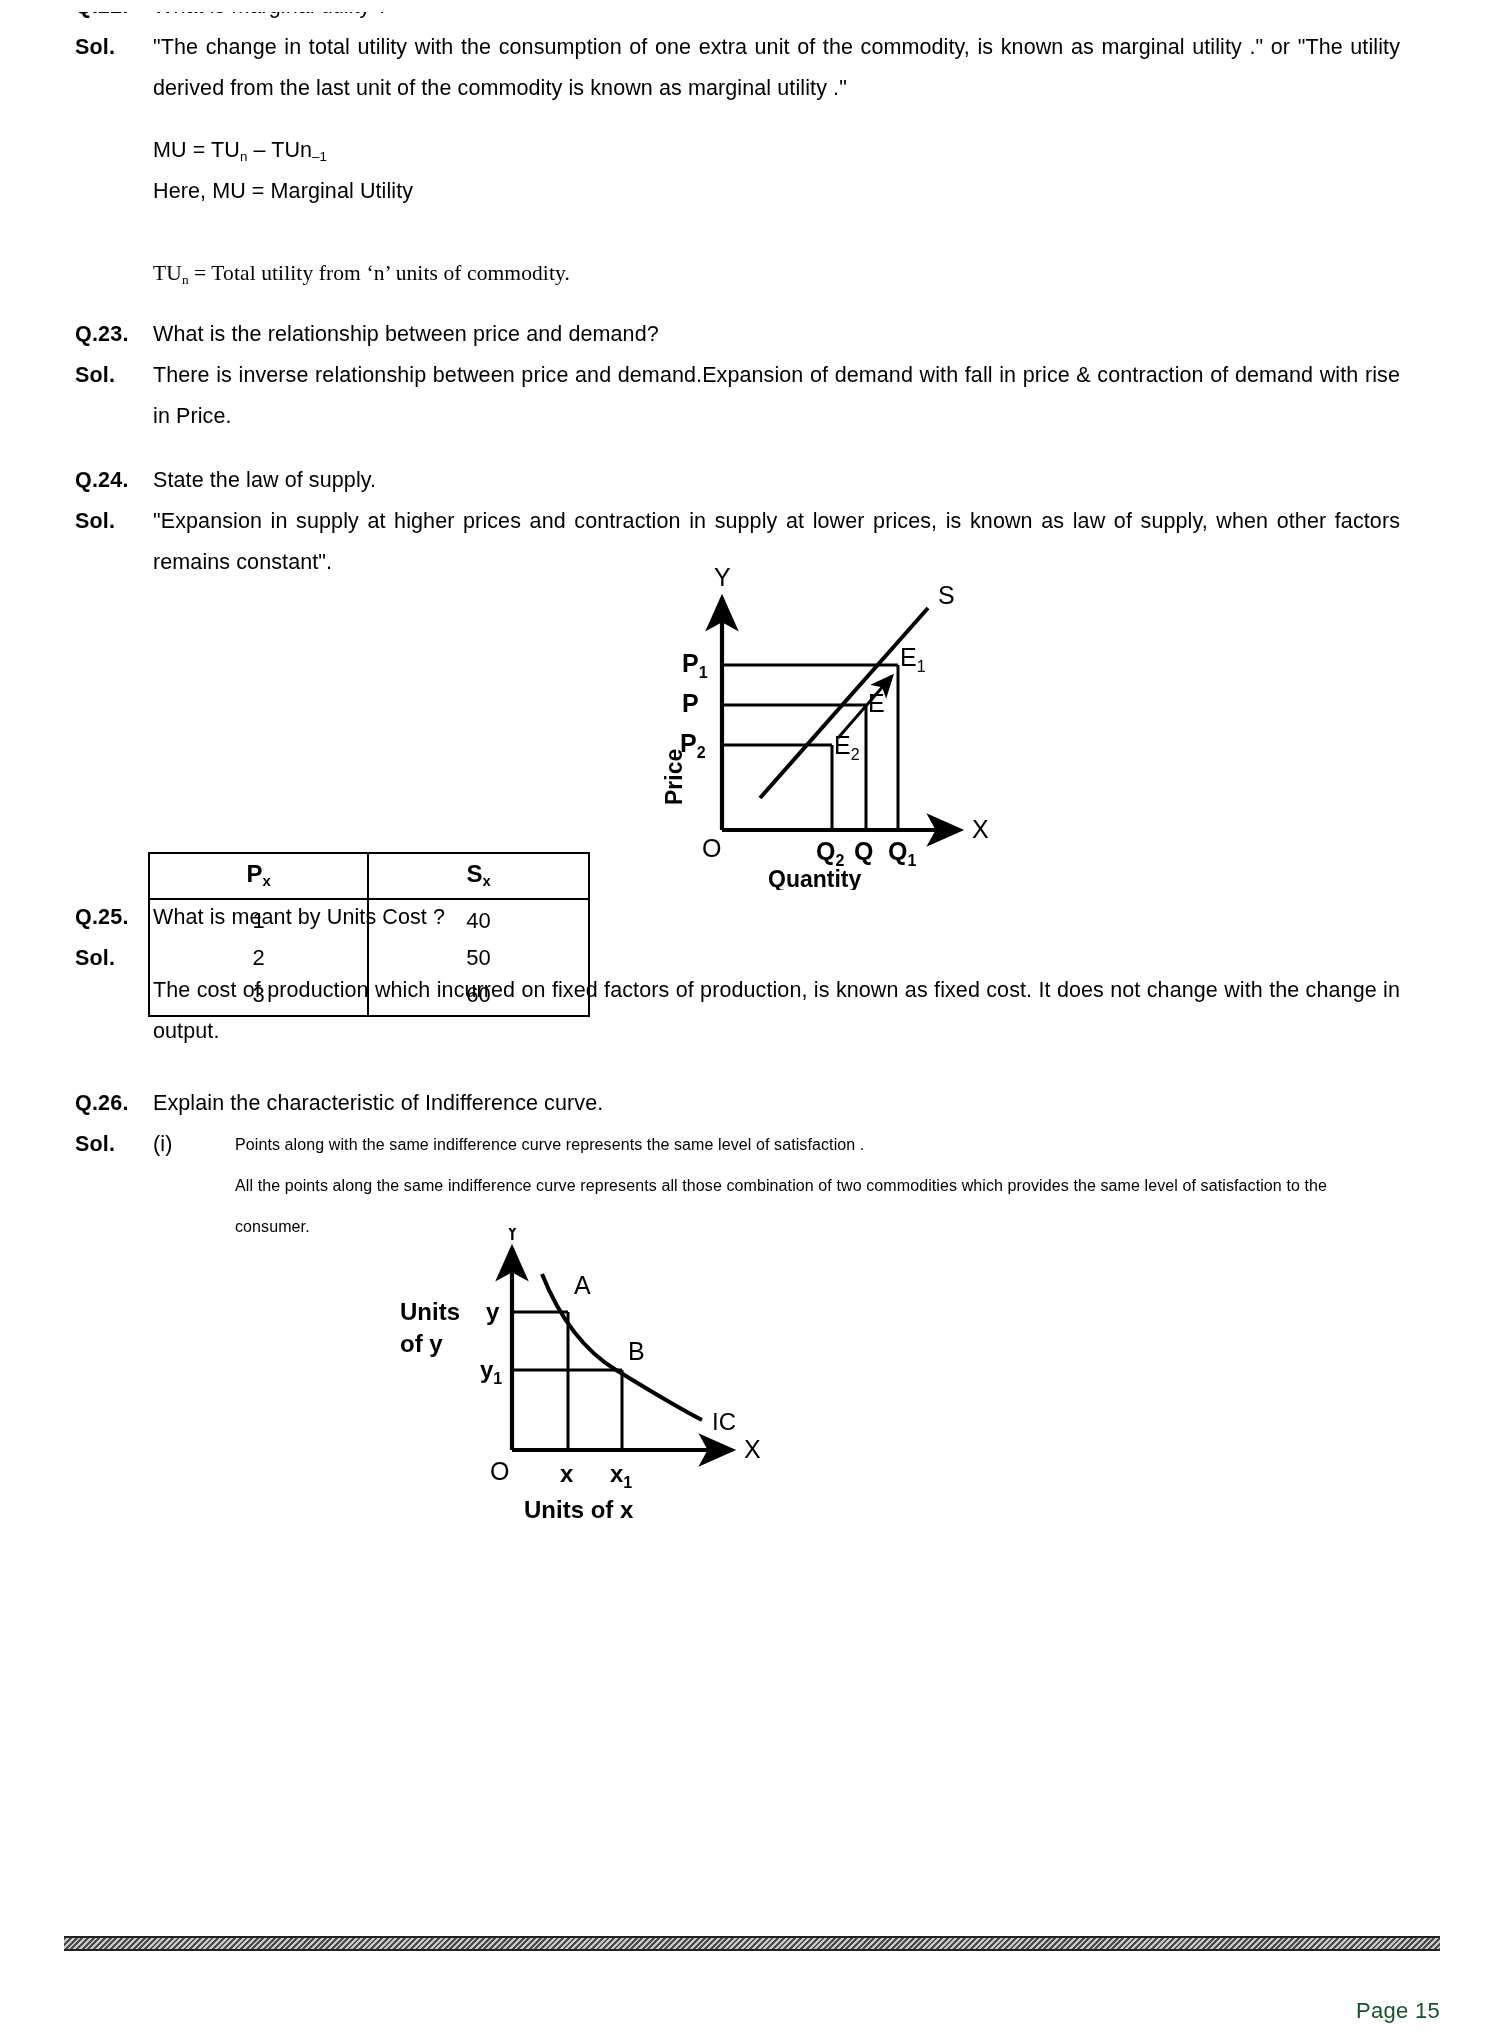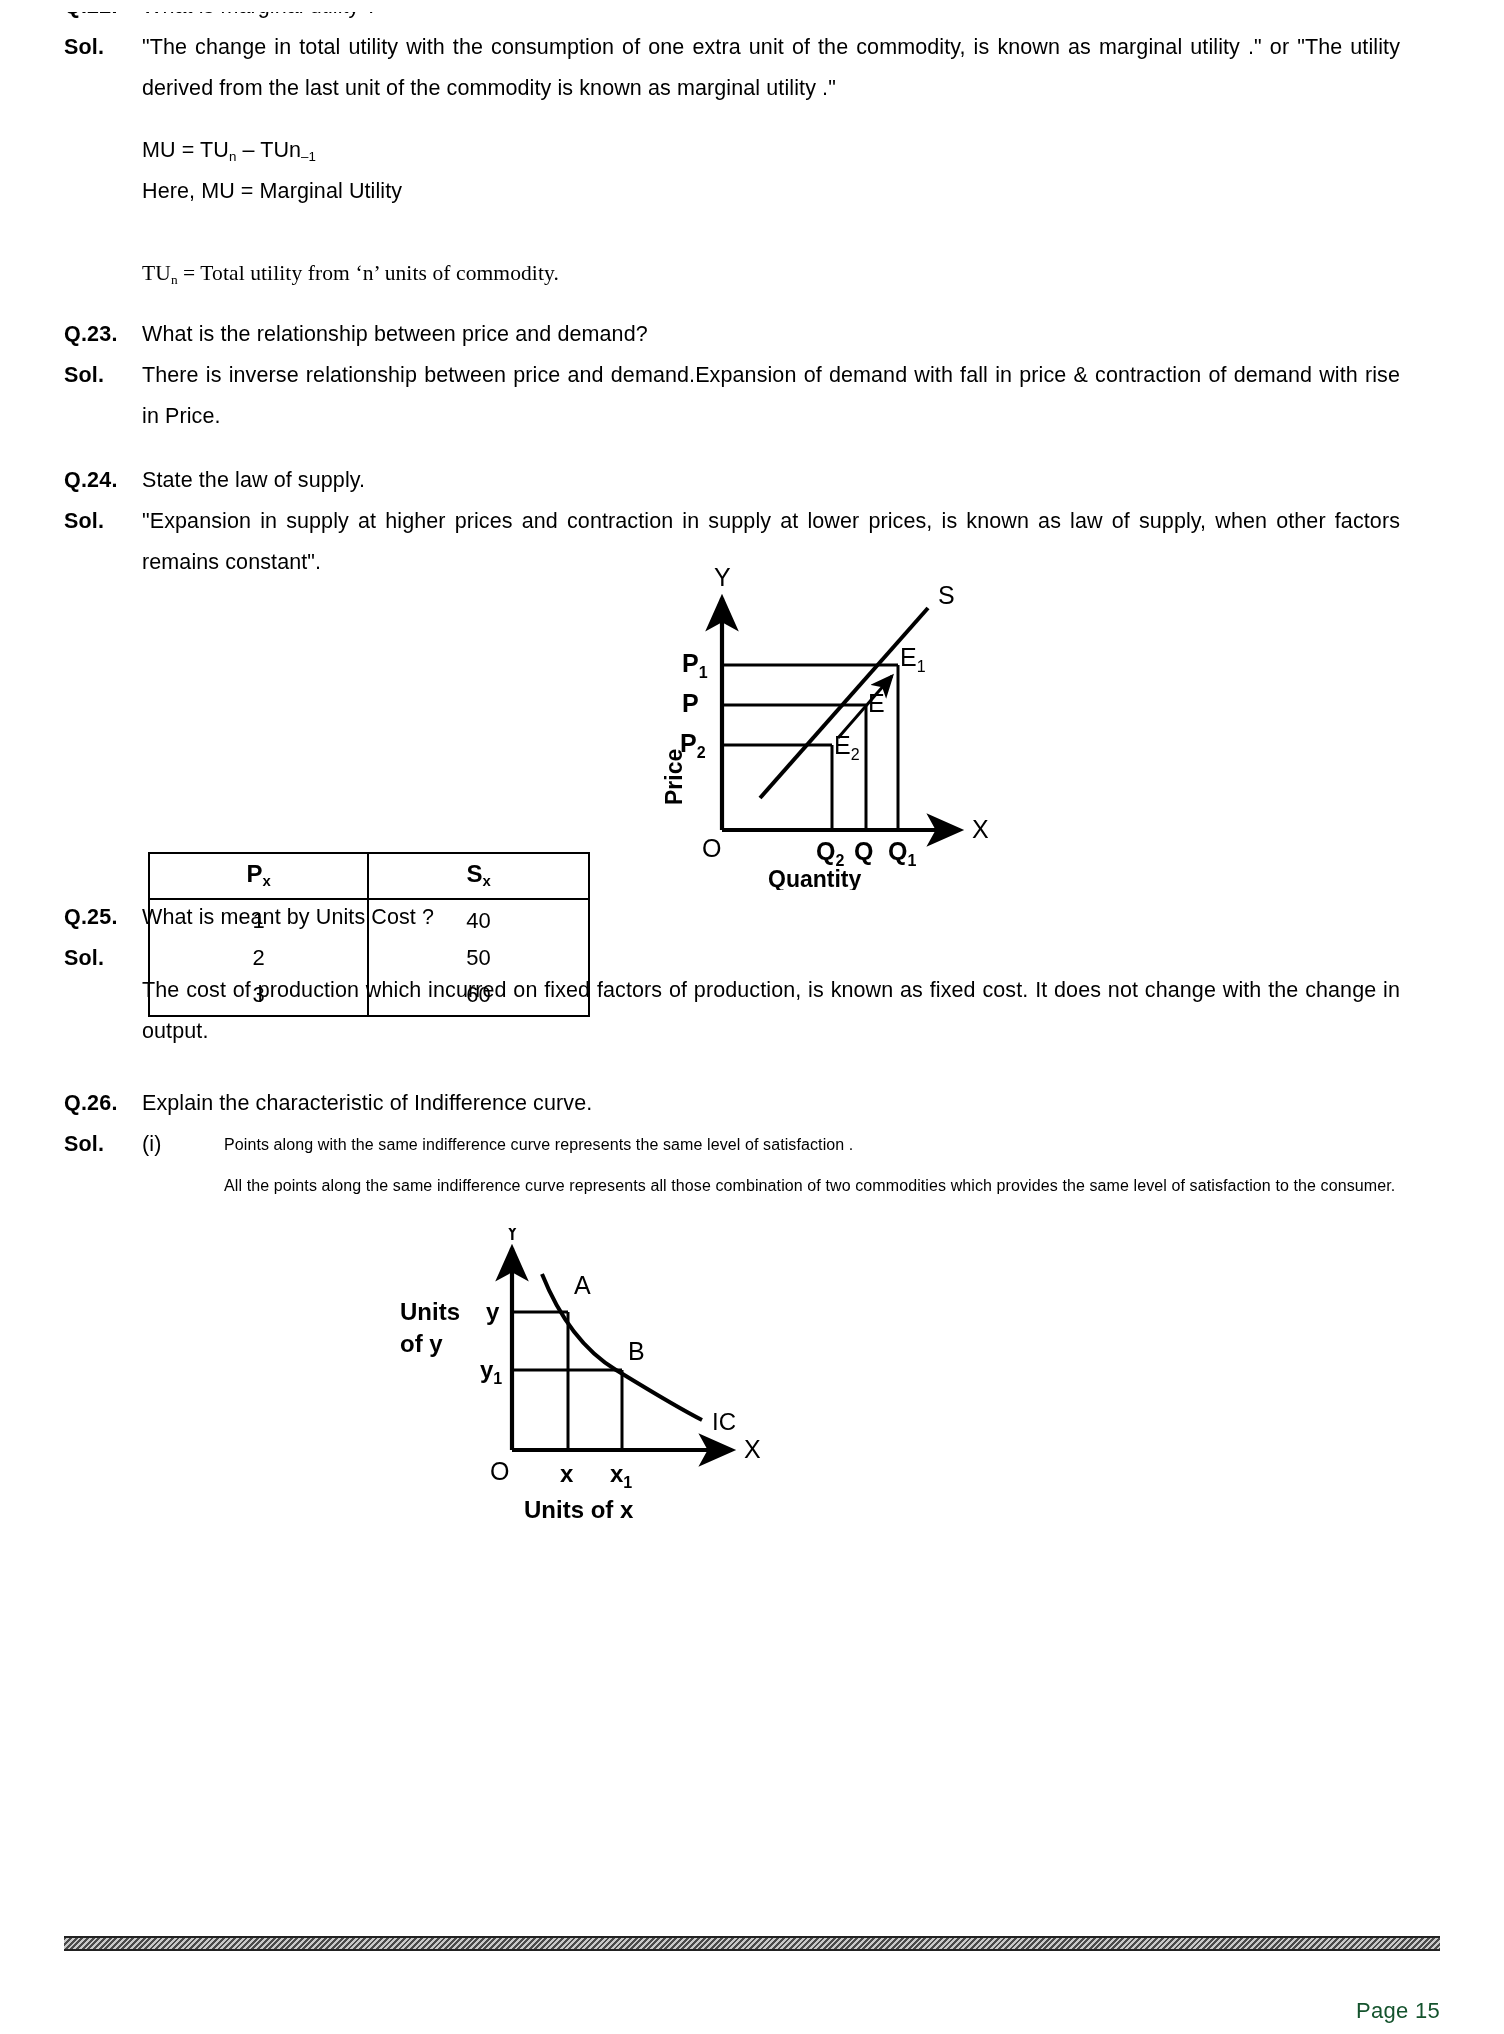--- a/index.html
+++ b/index.html
@@ -24,21 +24,21 @@
 
   
   .qa {
     position: absolute;
     left: 0;
     width: 1504px;
   }
   .row {
     display: flex;
     align-items: flex-start;
-    padding: 0 0 0 0;
+    padding: 0 0 0 11px;
     justify-content: flex-end;
   }
   .tag {
     width: 78px;
     flex: 0 0 78px;
     margin-left: 64px;
     font-weight: bold;
     font-size: 21.5px;
     line-height: 41px;
     letter-spacing: 0.2px;

